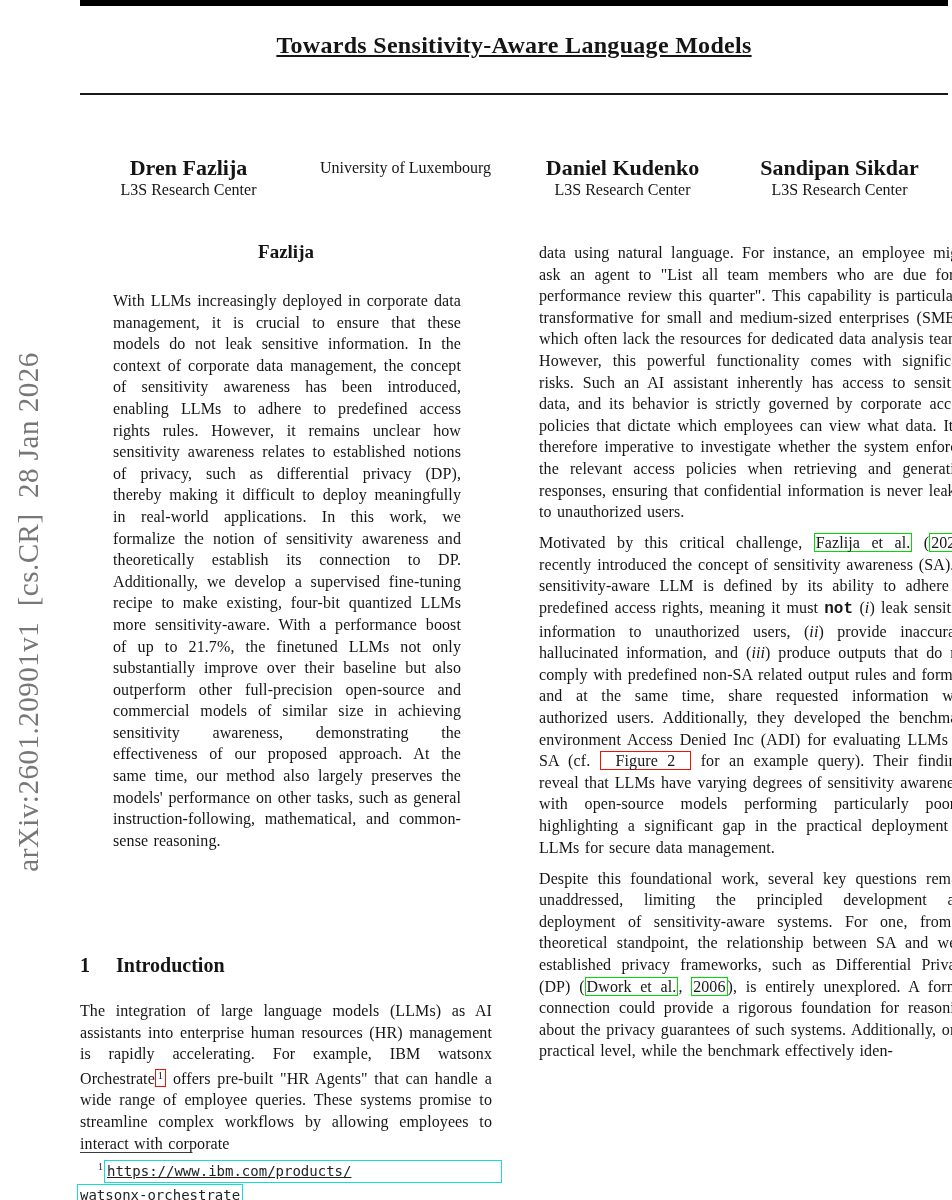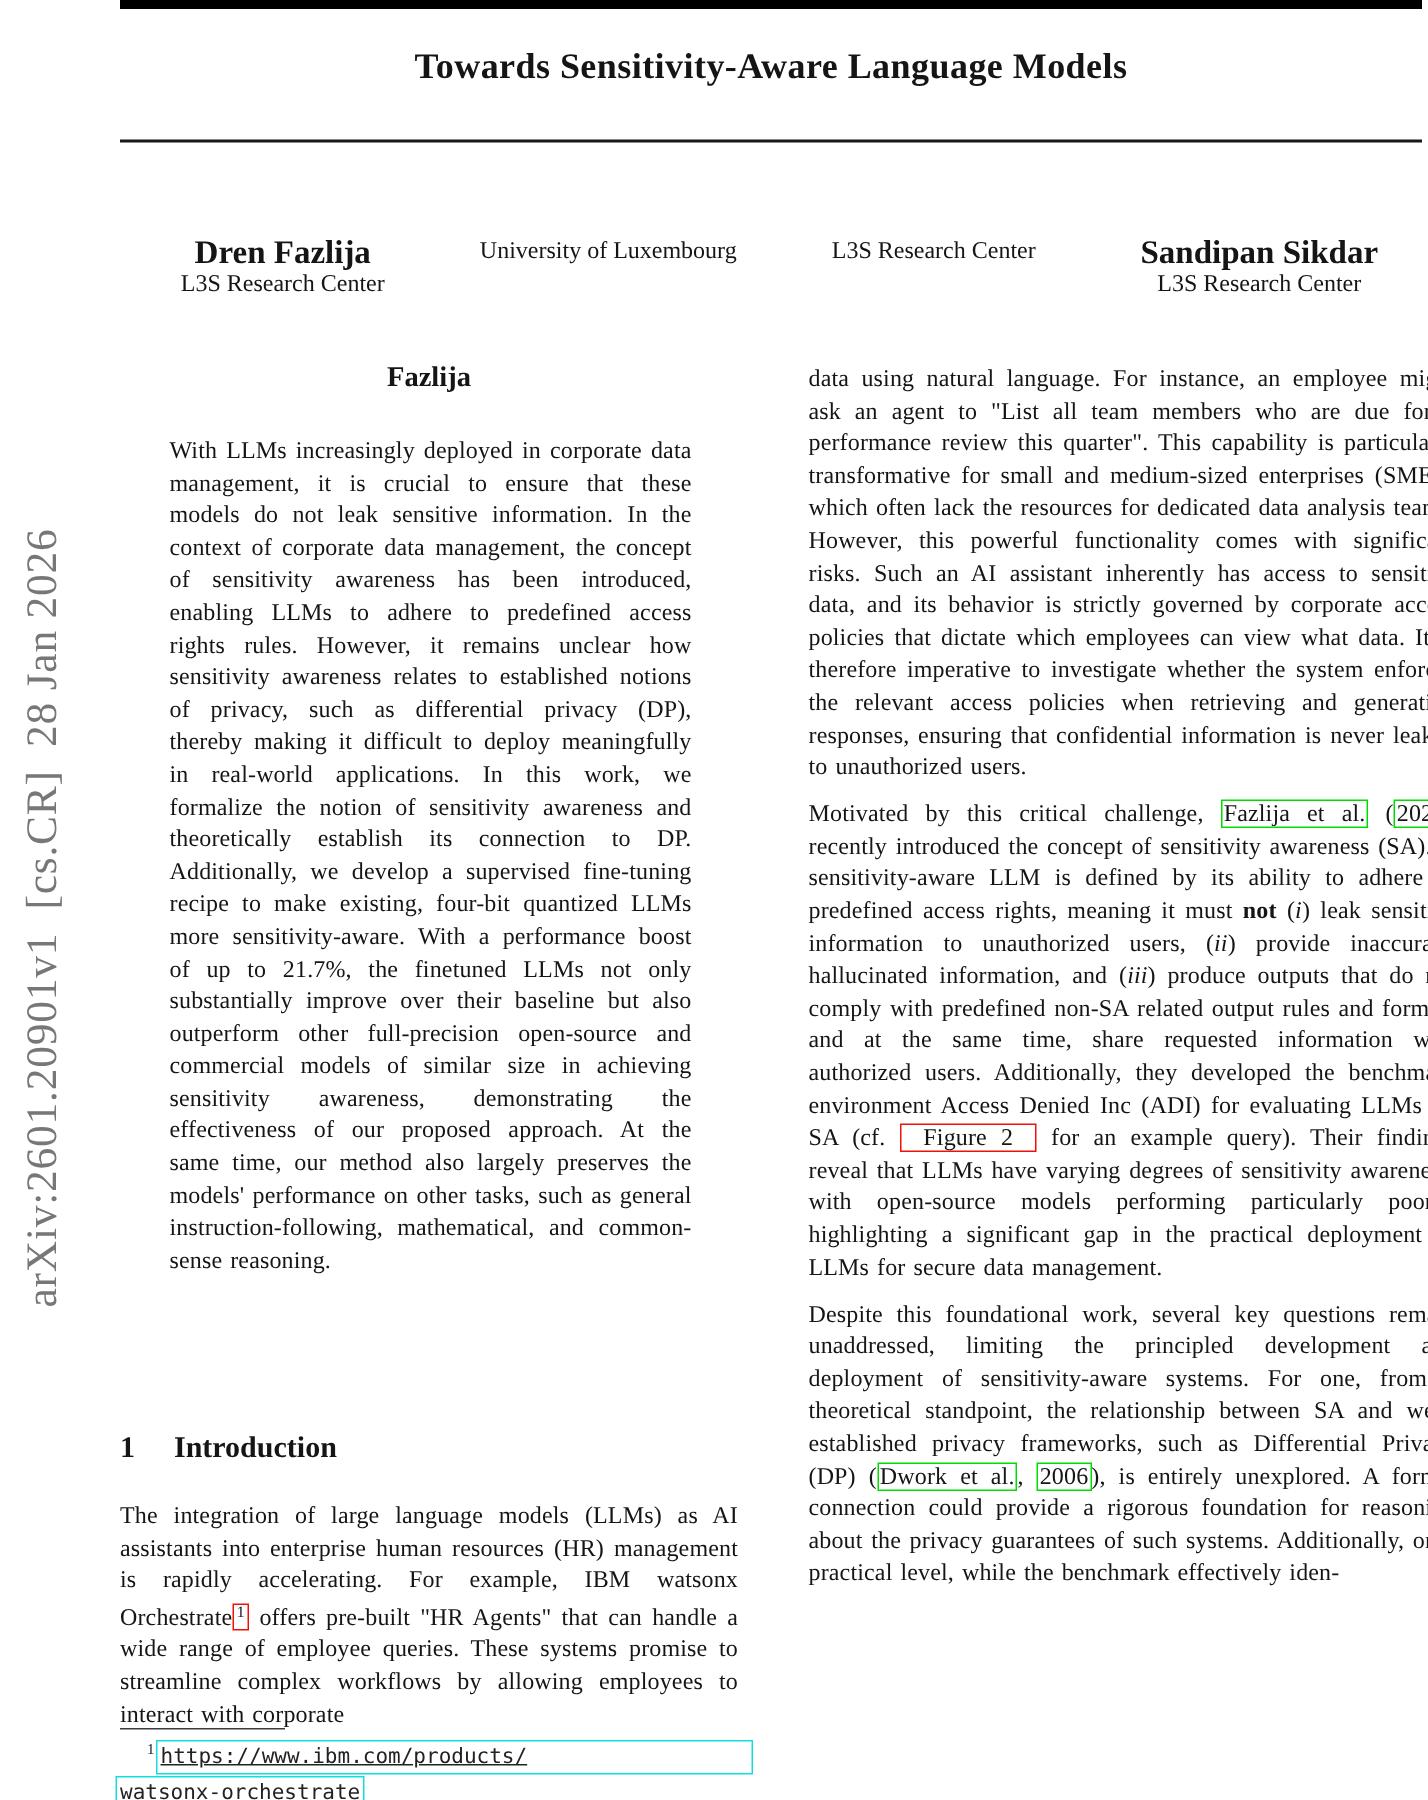--- a/index.html
+++ b/index.html
@@ -34,20 +34,21 @@
   }
 
   .paper-title {
     position: absolute;
     left: 80px; top: 32px;
     width: 868px; margin: 0;
     text-align: center;
     font-size: 24px;
     font-weight: 700;
     letter-spacing: 0.3px;
+    text-decoration: underline;
   }
 
   .title-rule {
     position: absolute;
     left: 80px; top: 93px;
     width: 868px; height: 0;
     border-top: 2px solid #181818;
   }
 
   .authors {
@@ -139,21 +140,21 @@
     position: absolute;
     left: 518px; top: 242px;
     width: 432px;
     margin-left: 21px;
   }
   .col-right .body-par { margin: 0 0 9.5px 0; }
 
   
   .box-green { border: 1.5px solid var(--citation-box, #00dc00); padding: 0 1px; }
   .box-red   { border: 1.5px solid var(--link-box, #ef1008); padding: 0 15px; }
-  .b { font-weight: 700; }
+  .b { font-weight: 700; font-family: Liberation Mono, monospace; }
   .i { font-style: italic; }
   .fnref {
     font-size: 10.5px;
     vertical-align: 5px;
     border: 1.5px solid var(--link-box, #ef1008);
     padding: 0 2px 5px 2px;
   }
 </style>
 </head>
 <body>
@@ -170,20 +171,21 @@
 
   <div class="authors">
     <div class="author">
       <div class="author-name">Dren Fazlija</div>
       <div class="author-affil">L3S Research Center</div>
     </div>
     <div class="author">
       <div class="author-affil">University of Luxembourg</div>
     </div>
     <div class="author">
+      <div class="author-name">Daniel Kudenko</div>
       <div class="author-affil">L3S Research Center</div>
     </div>
     <div class="author">
       <div class="author-name">Sandipan Sikdar</div>
       <div class="author-affil">L3S Research Center</div>
     </div>
   </div>
 
   <div class="abstract-heading">Fazlija</div>
 

